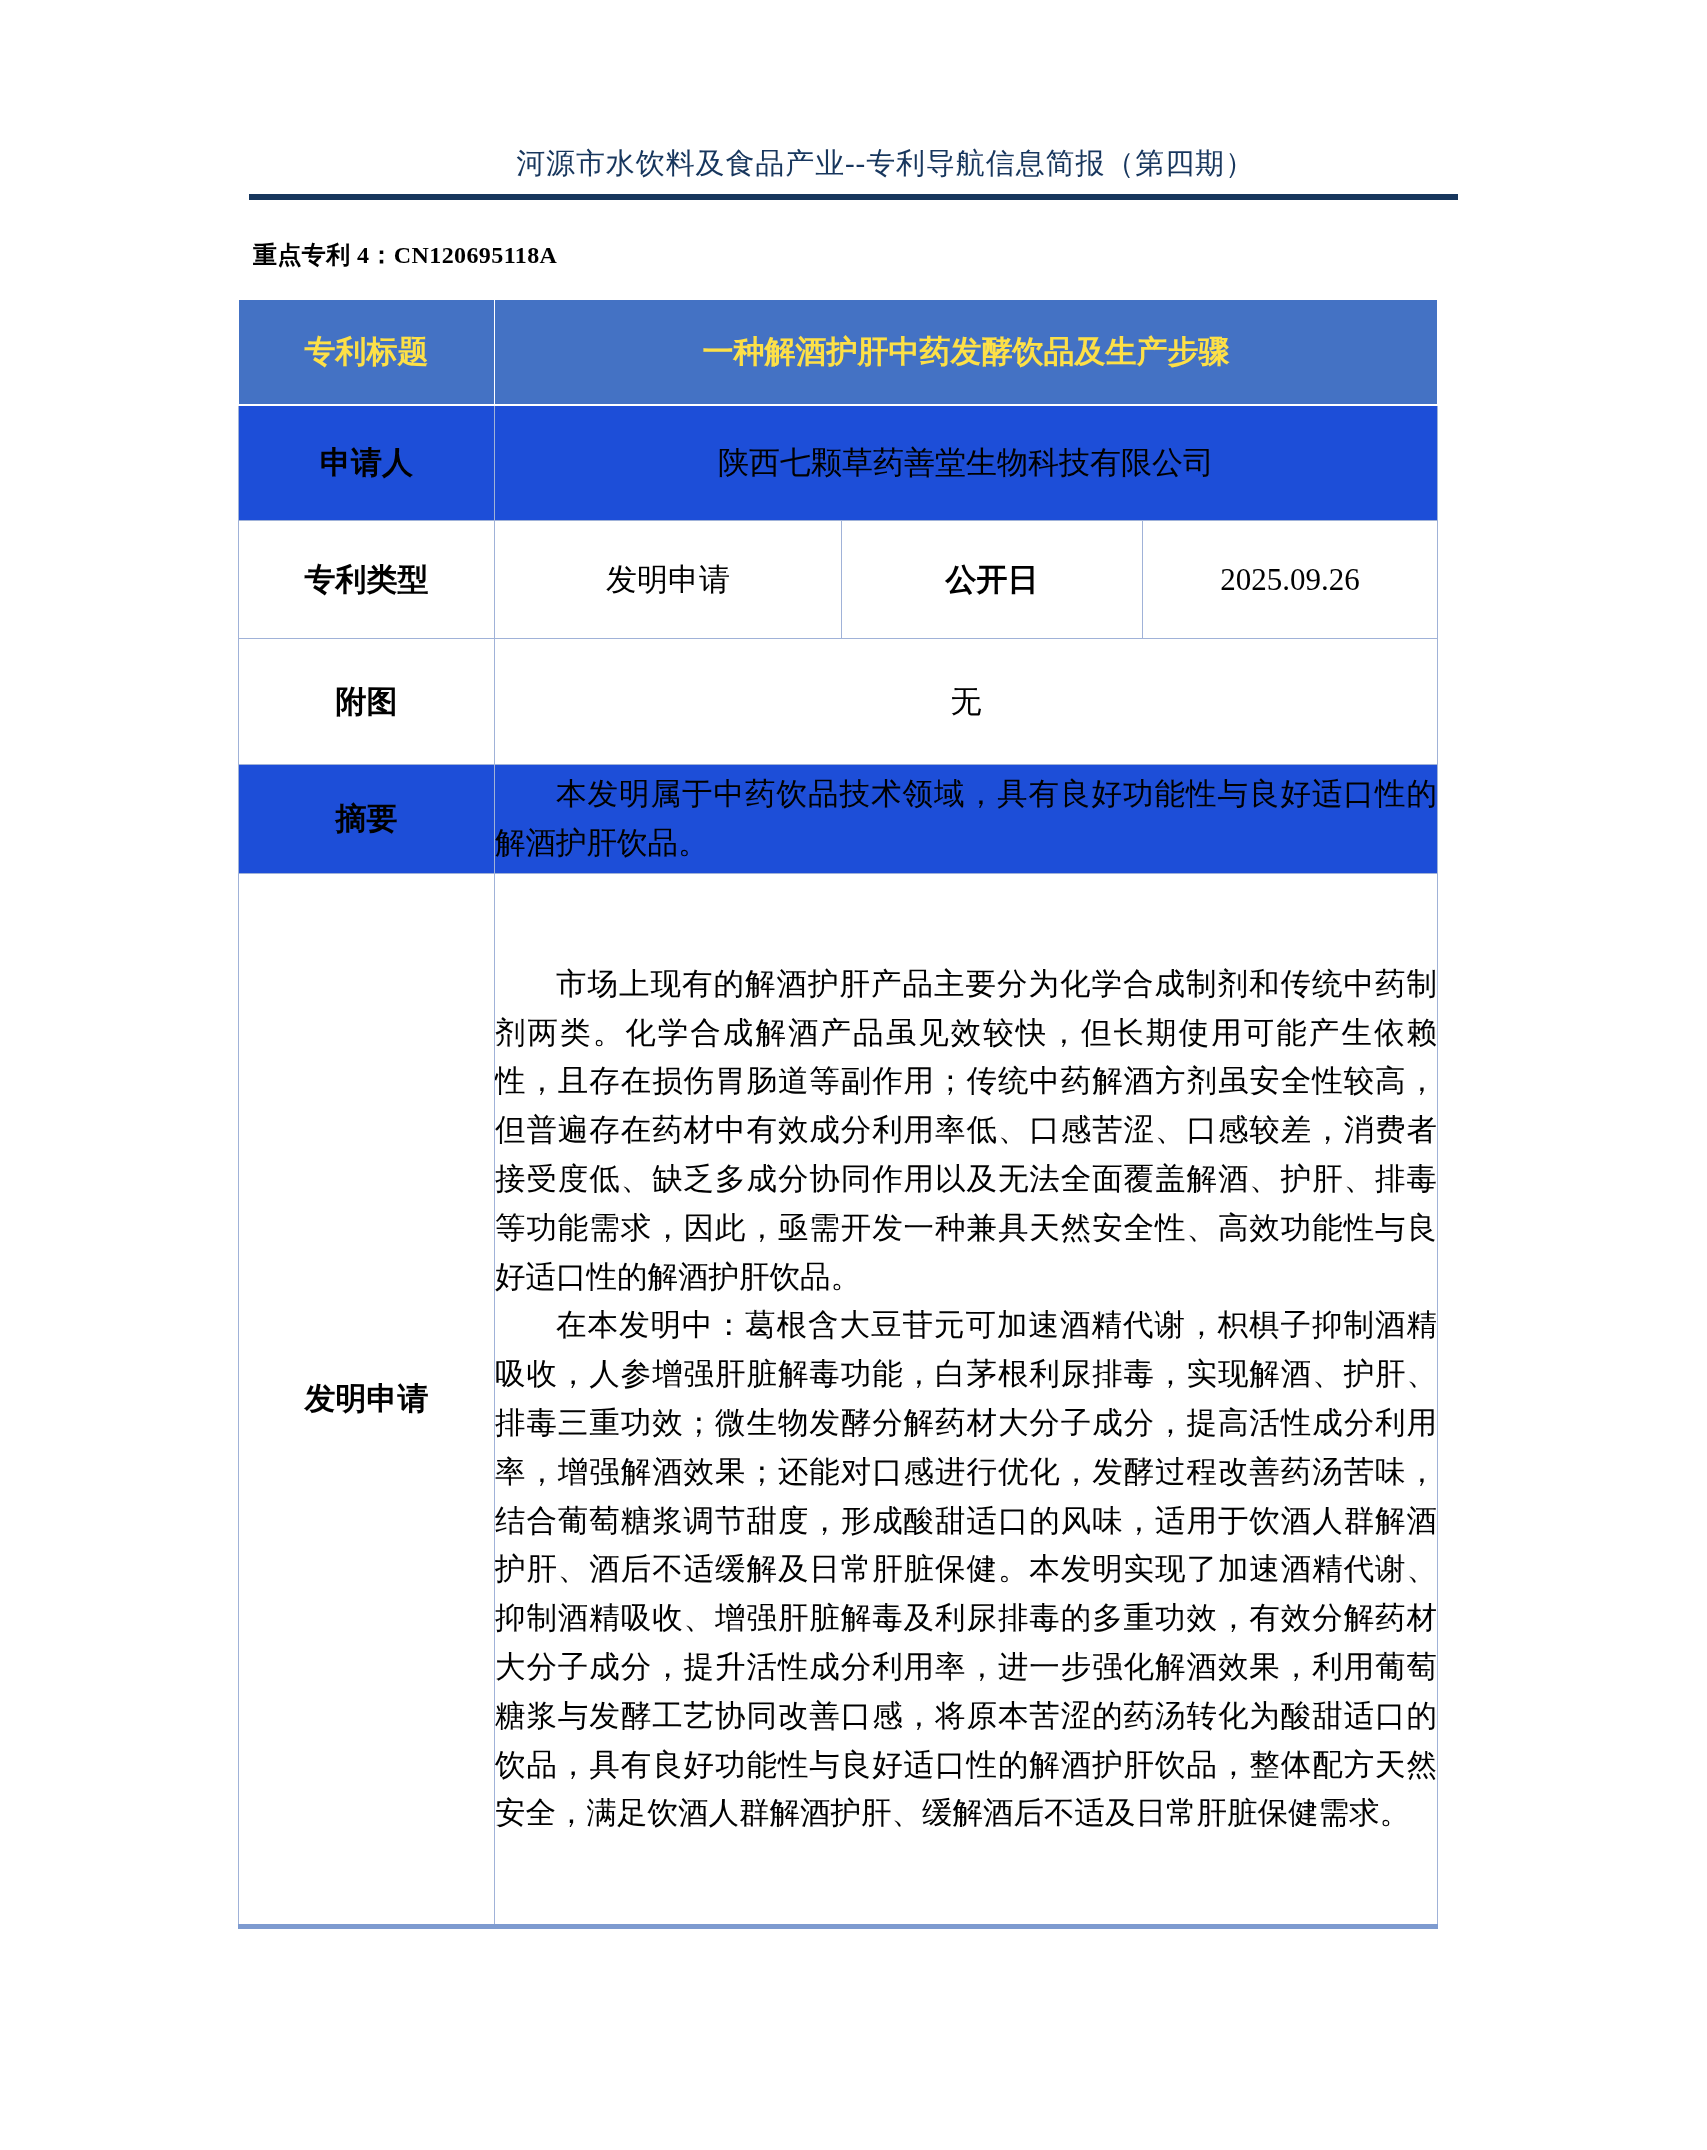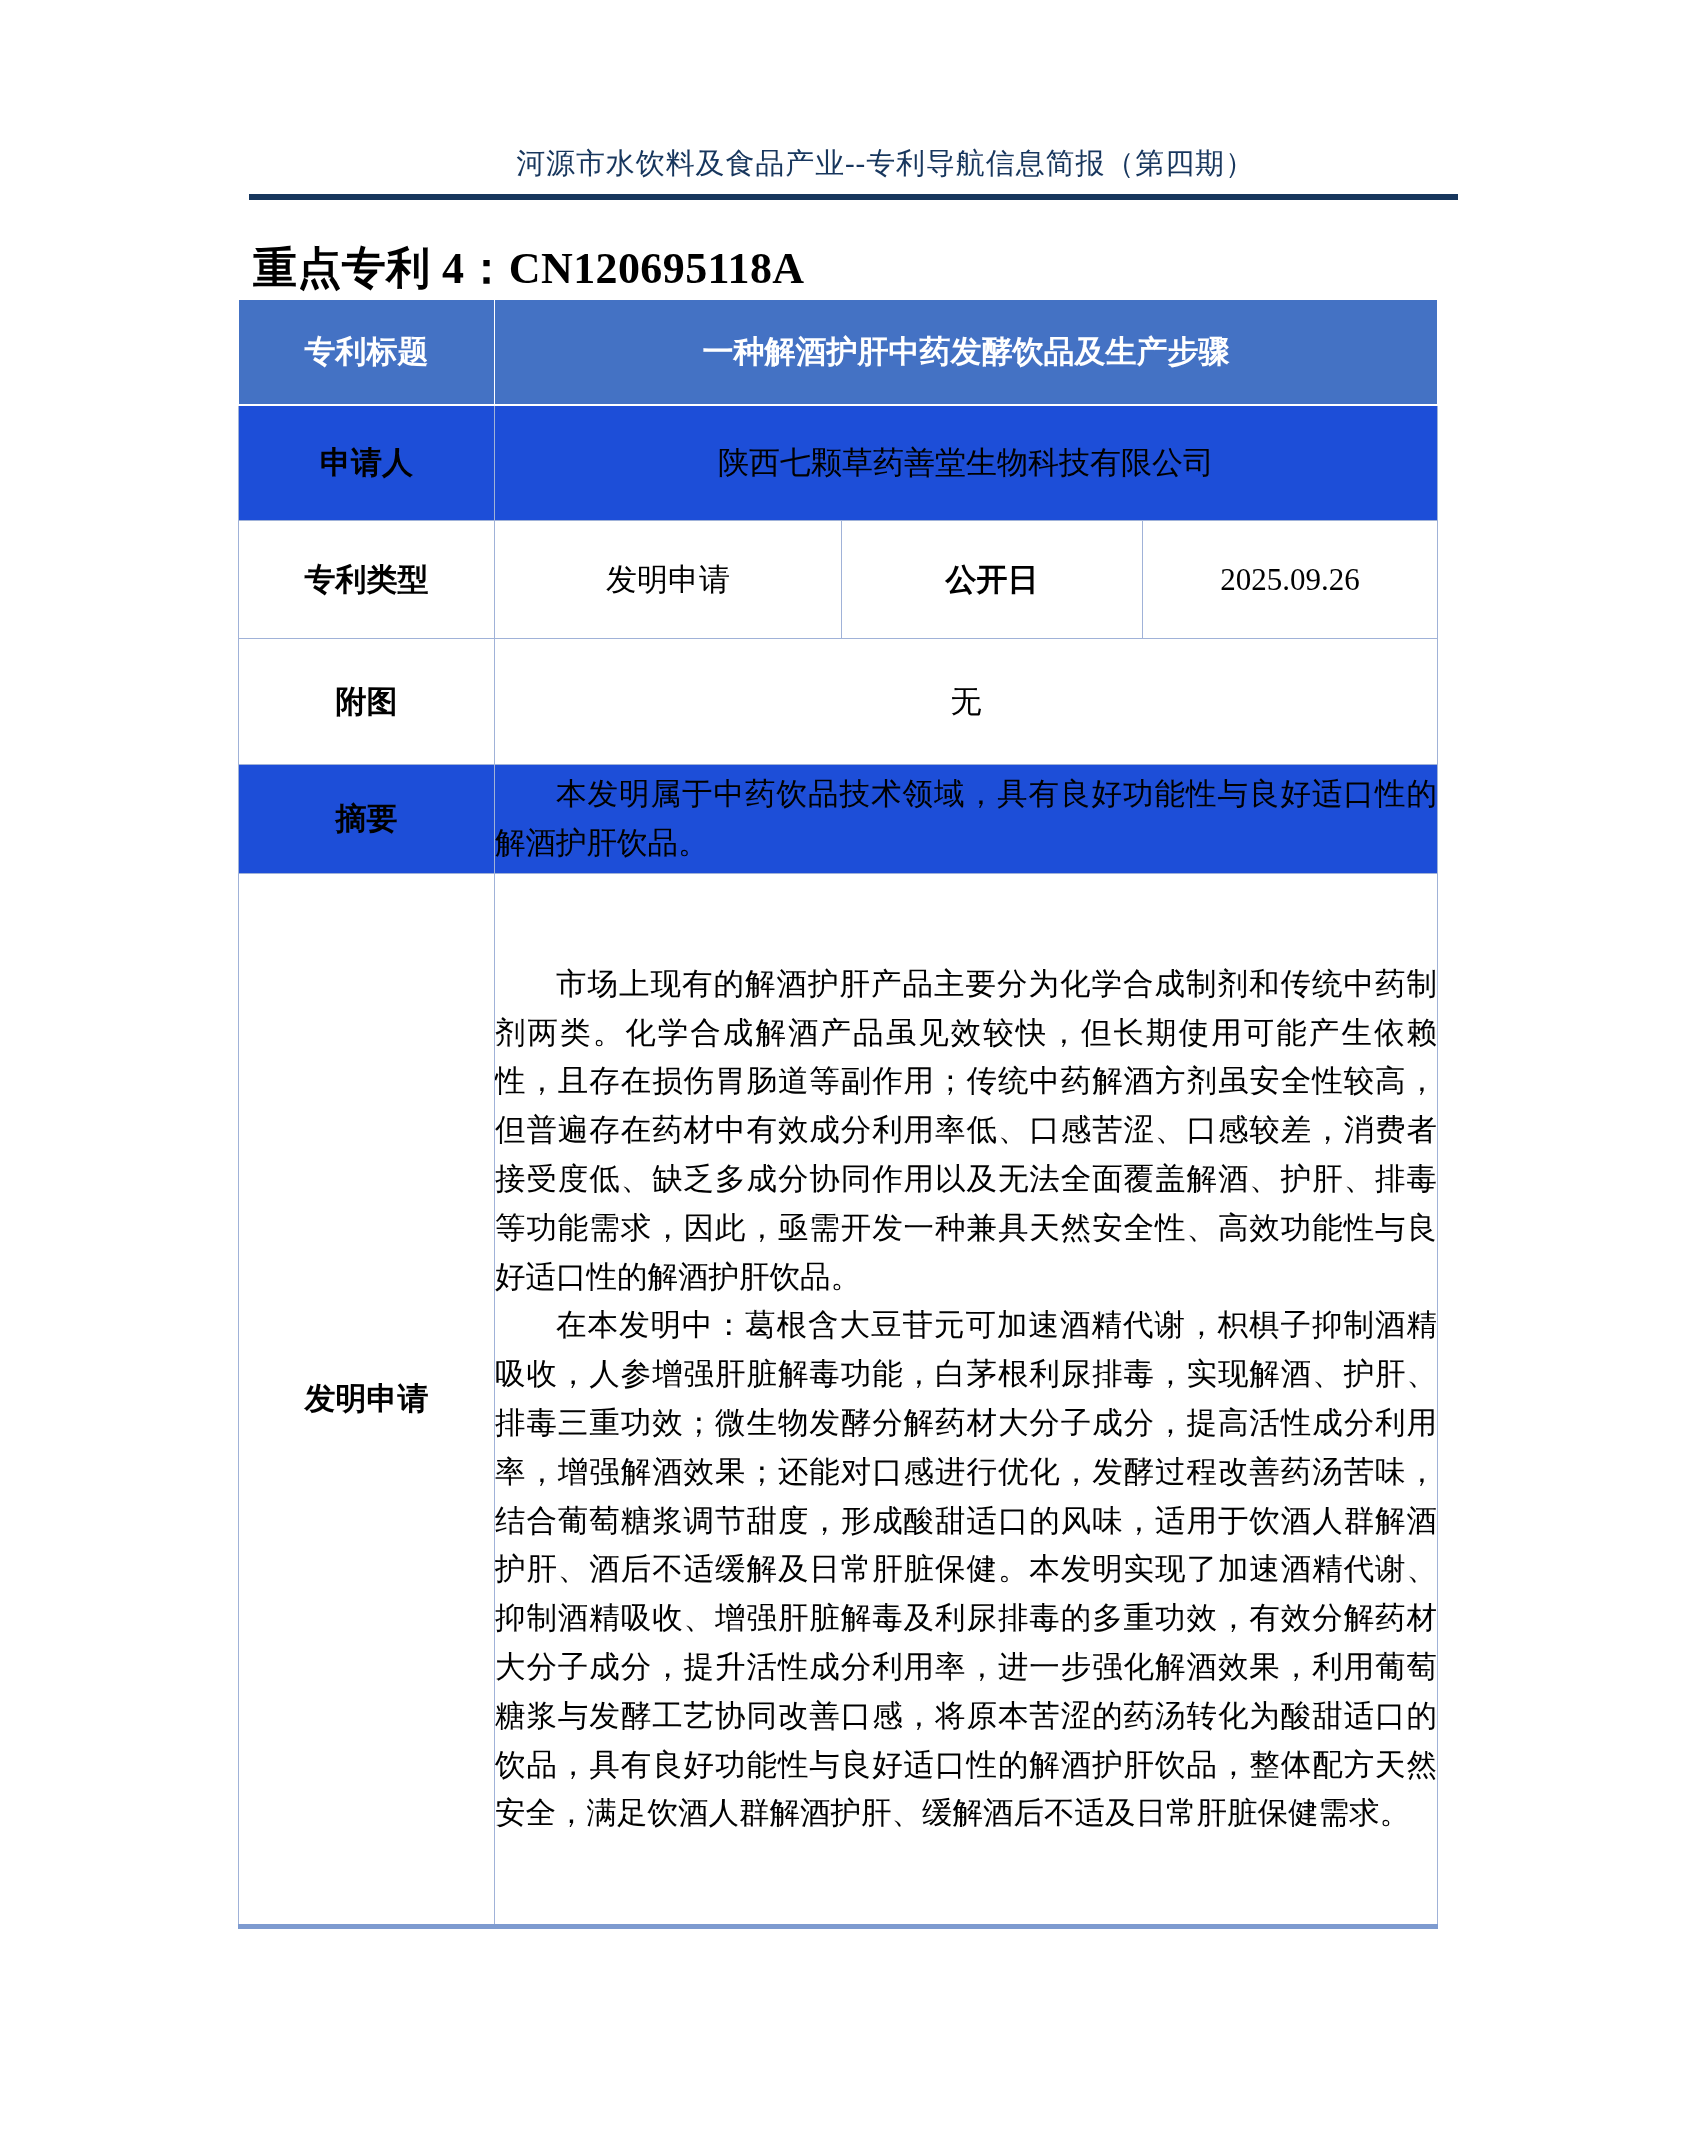--- a/index.html
+++ b/index.html
@@ -37,21 +37,21 @@
     width: 1209px;
     height: 6px;
     background: #17365D;
   }
 
   
   .section-heading {
     position: absolute;
     top: 239px;
     left: 253px;
-    font-size: 44px;
+    font-size: 24px;
     font-weight: bold;
     letter-spacing: 0.4px;
     white-space: nowrap;
     text-align: center;
   }
 
   
   table.patent-table {
     position: absolute;
     top: 299px;
@@ -68,21 +68,21 @@
     text-align: center;
     padding: 0;
     overflow: hidden;
   }
   td.lbl {
     font-weight: bold;
     font-size: 31px;
   }
   tr.row-blue td {
     background: #4472C4;
-    color: #ffffff;
+    color: #fde047;
     font-weight: bold;
     border: 1.3px solid #ffffff;
     border-bottom: 2.6px solid #ffffff;
   }
   tr.row-light td {
     background: #1d4ed8;
   }
   tr.row-white td {
     background: #ffffff;
   }

